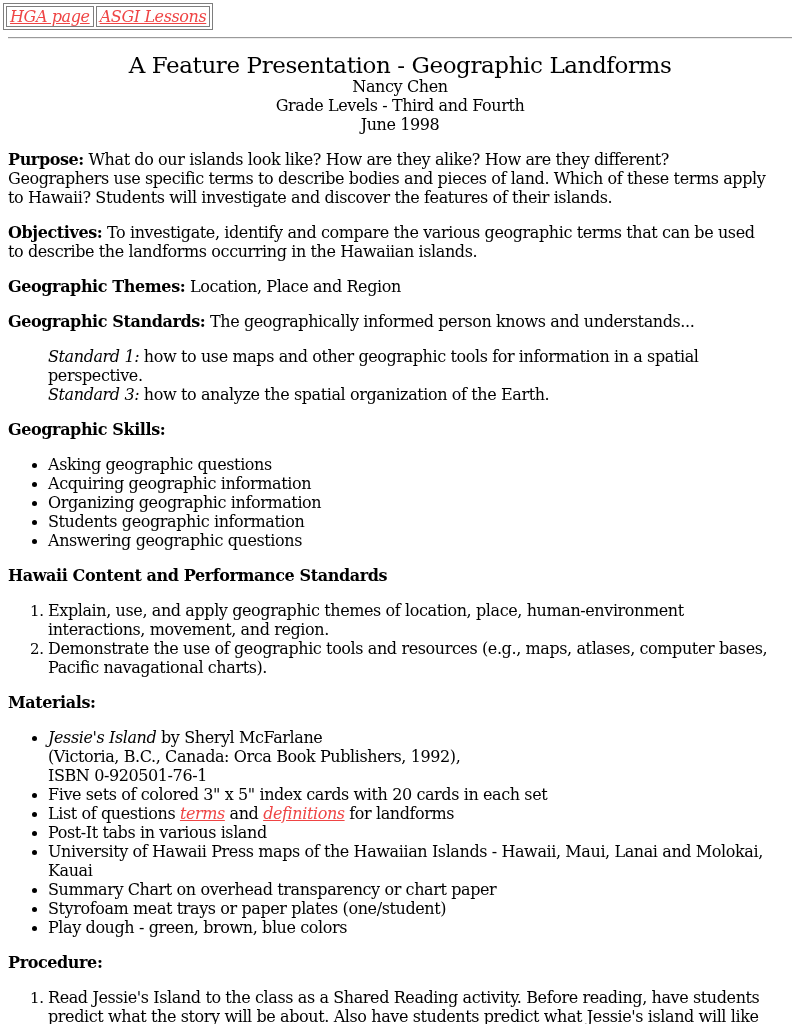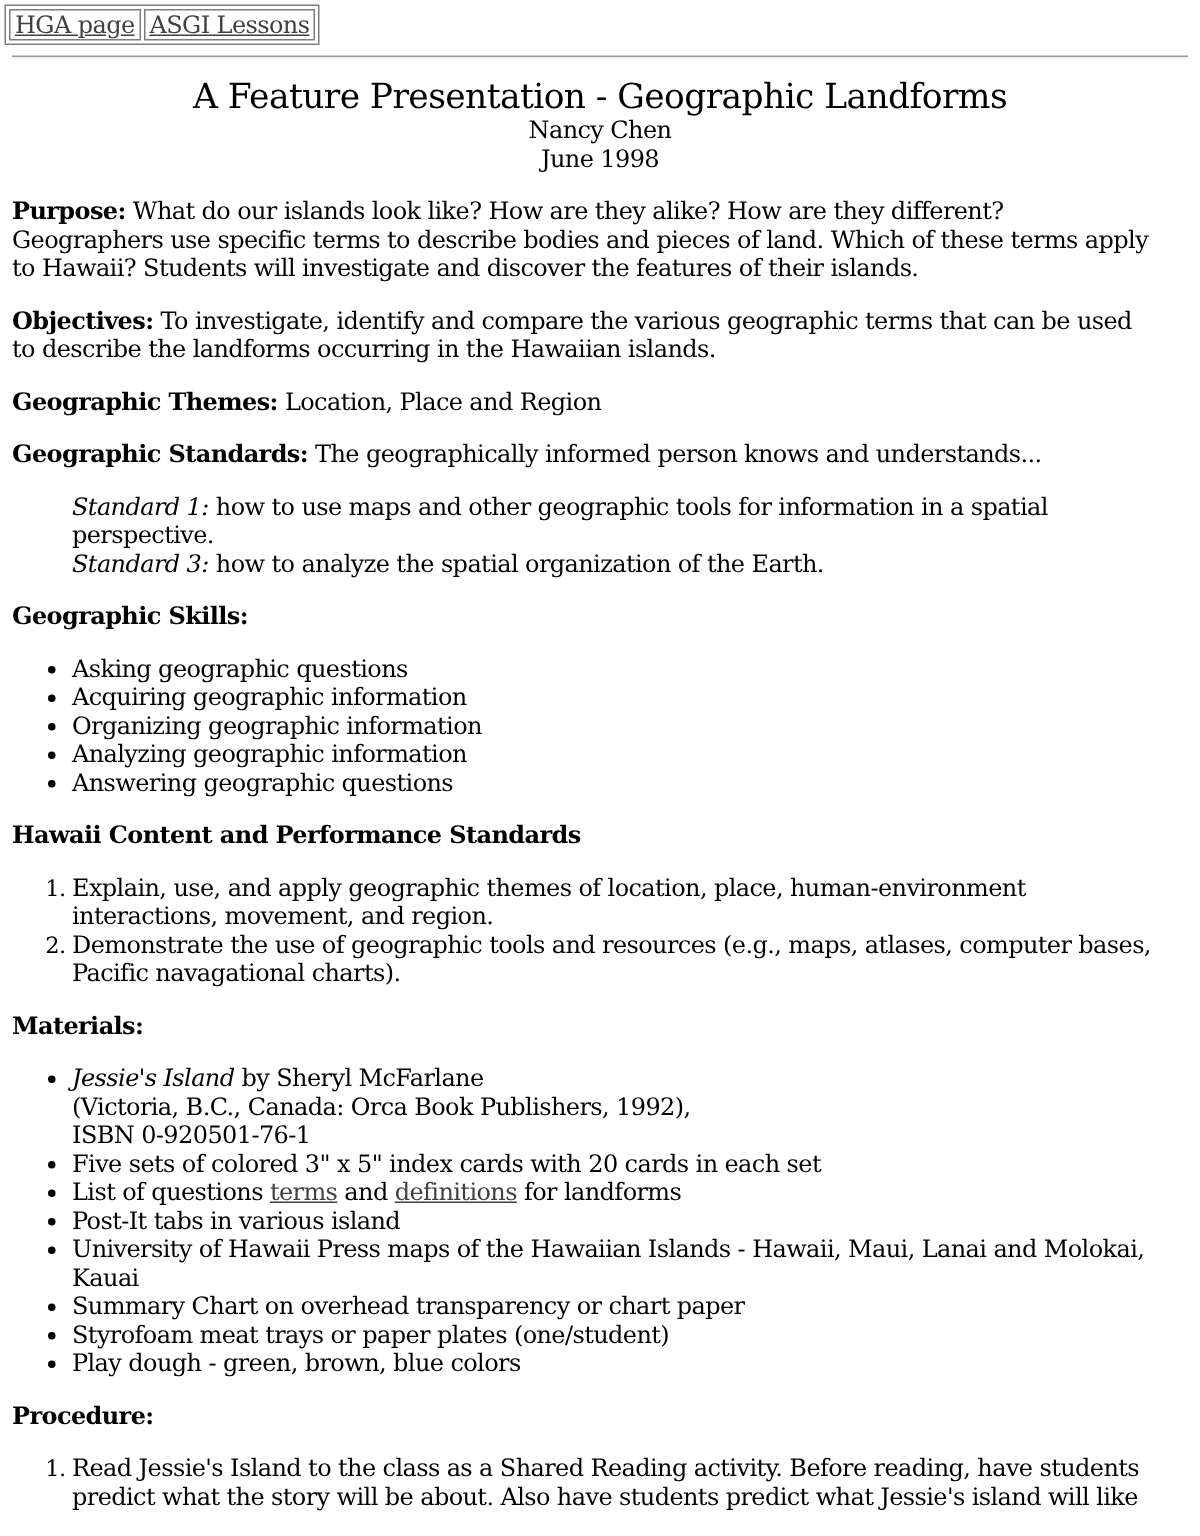--- a/index.html
+++ b/index.html
@@ -27,23 +27,24 @@
     border-collapse: separate;
     border-spacing: 2px;
     border: 1px solid #7e7e7e;
     margin: 3px 0 0 -5px; 
   }
   .nav-table td {
     border: 1px solid #7e7e7e;
     padding: 0 3px;
   }
   a.green-link {
-    color: #404040;
+    color: #ef4444;
     text-decoration: underline;
     cursor: pointer;
+    font-style: italic;
   }
   hr.divider {
     width: 784px;
     margin: 7px 0;
     height: 0;
     border: 0;
     border-top: 1px solid #9a9a9a;
     border-bottom: 1px solid #ececec;
   }
   .header {
@@ -89,20 +90,21 @@
       <td><a class="green-link">ASGI Lessons</a></td>
     </tr>
   </tbody>
     </table>
 
   <hr class="divider">
 
   <div class="header">
     <div class="title">A Feature Presentation - Geographic Landforms</div>
     <div>Nancy Chen</div>
+    <div>Grade Levels - Third and Fourth</div>
     <div>June 1998</div>
   </div>
 
   <p class="para"><b>Purpose:</b><span class="pre"> What do our islands look like? How are they alike? How are they different?
 Geographers use specific terms to describe bodies and pieces of land. Which of these terms apply
 to Hawaii? Students will investigate and discover the features of their islands.</span></p>
 
   <p class="para"><b>Objectives:</b><span class="pre"> To investigate, identify and compare the various geographic terms that can be used
 to describe the landforms occurring in the Hawaiian islands.</span></p>
 
@@ -113,21 +115,21 @@
   <div class="bq"><i>Standard 1:</i><span class="pre"> how to use maps and other geographic tools for information in a spatial
 perspective.
 </span><i>Standard 3:</i><span class="pre"> how to analyze the spatial organization of the Earth.</span></div>
 
   <p class="para"><b>Geographic Skills:</b></p>
 
   <ul class="blist">
     <li><span class="pre">Asking geographic questions</span></li>
     <li><span class="pre">Acquiring geographic information</span></li>
     <li><span class="pre">Organizing geographic information</span></li>
-    <li><span class="pre">Analyzing geographic information</span></li>
+    <li><span class="pre">Students geographic information</span></li>
     <li><span class="pre">Answering geographic questions</span></li>
   </ul>
 
   <p class="para"><b>Hawaii Content and Performance Standards</b></p>
 
   <ol class="nlist">
     <li><span class="pre">Explain, use, and apply geographic themes of location, place, human-environment
 interactions, movement, and region.</span></li>
     <li><span class="pre">Demonstrate the use of geographic tools and resources (e.g., maps, atlases, computer bases,
 Pacific navagational charts).</span></li>

